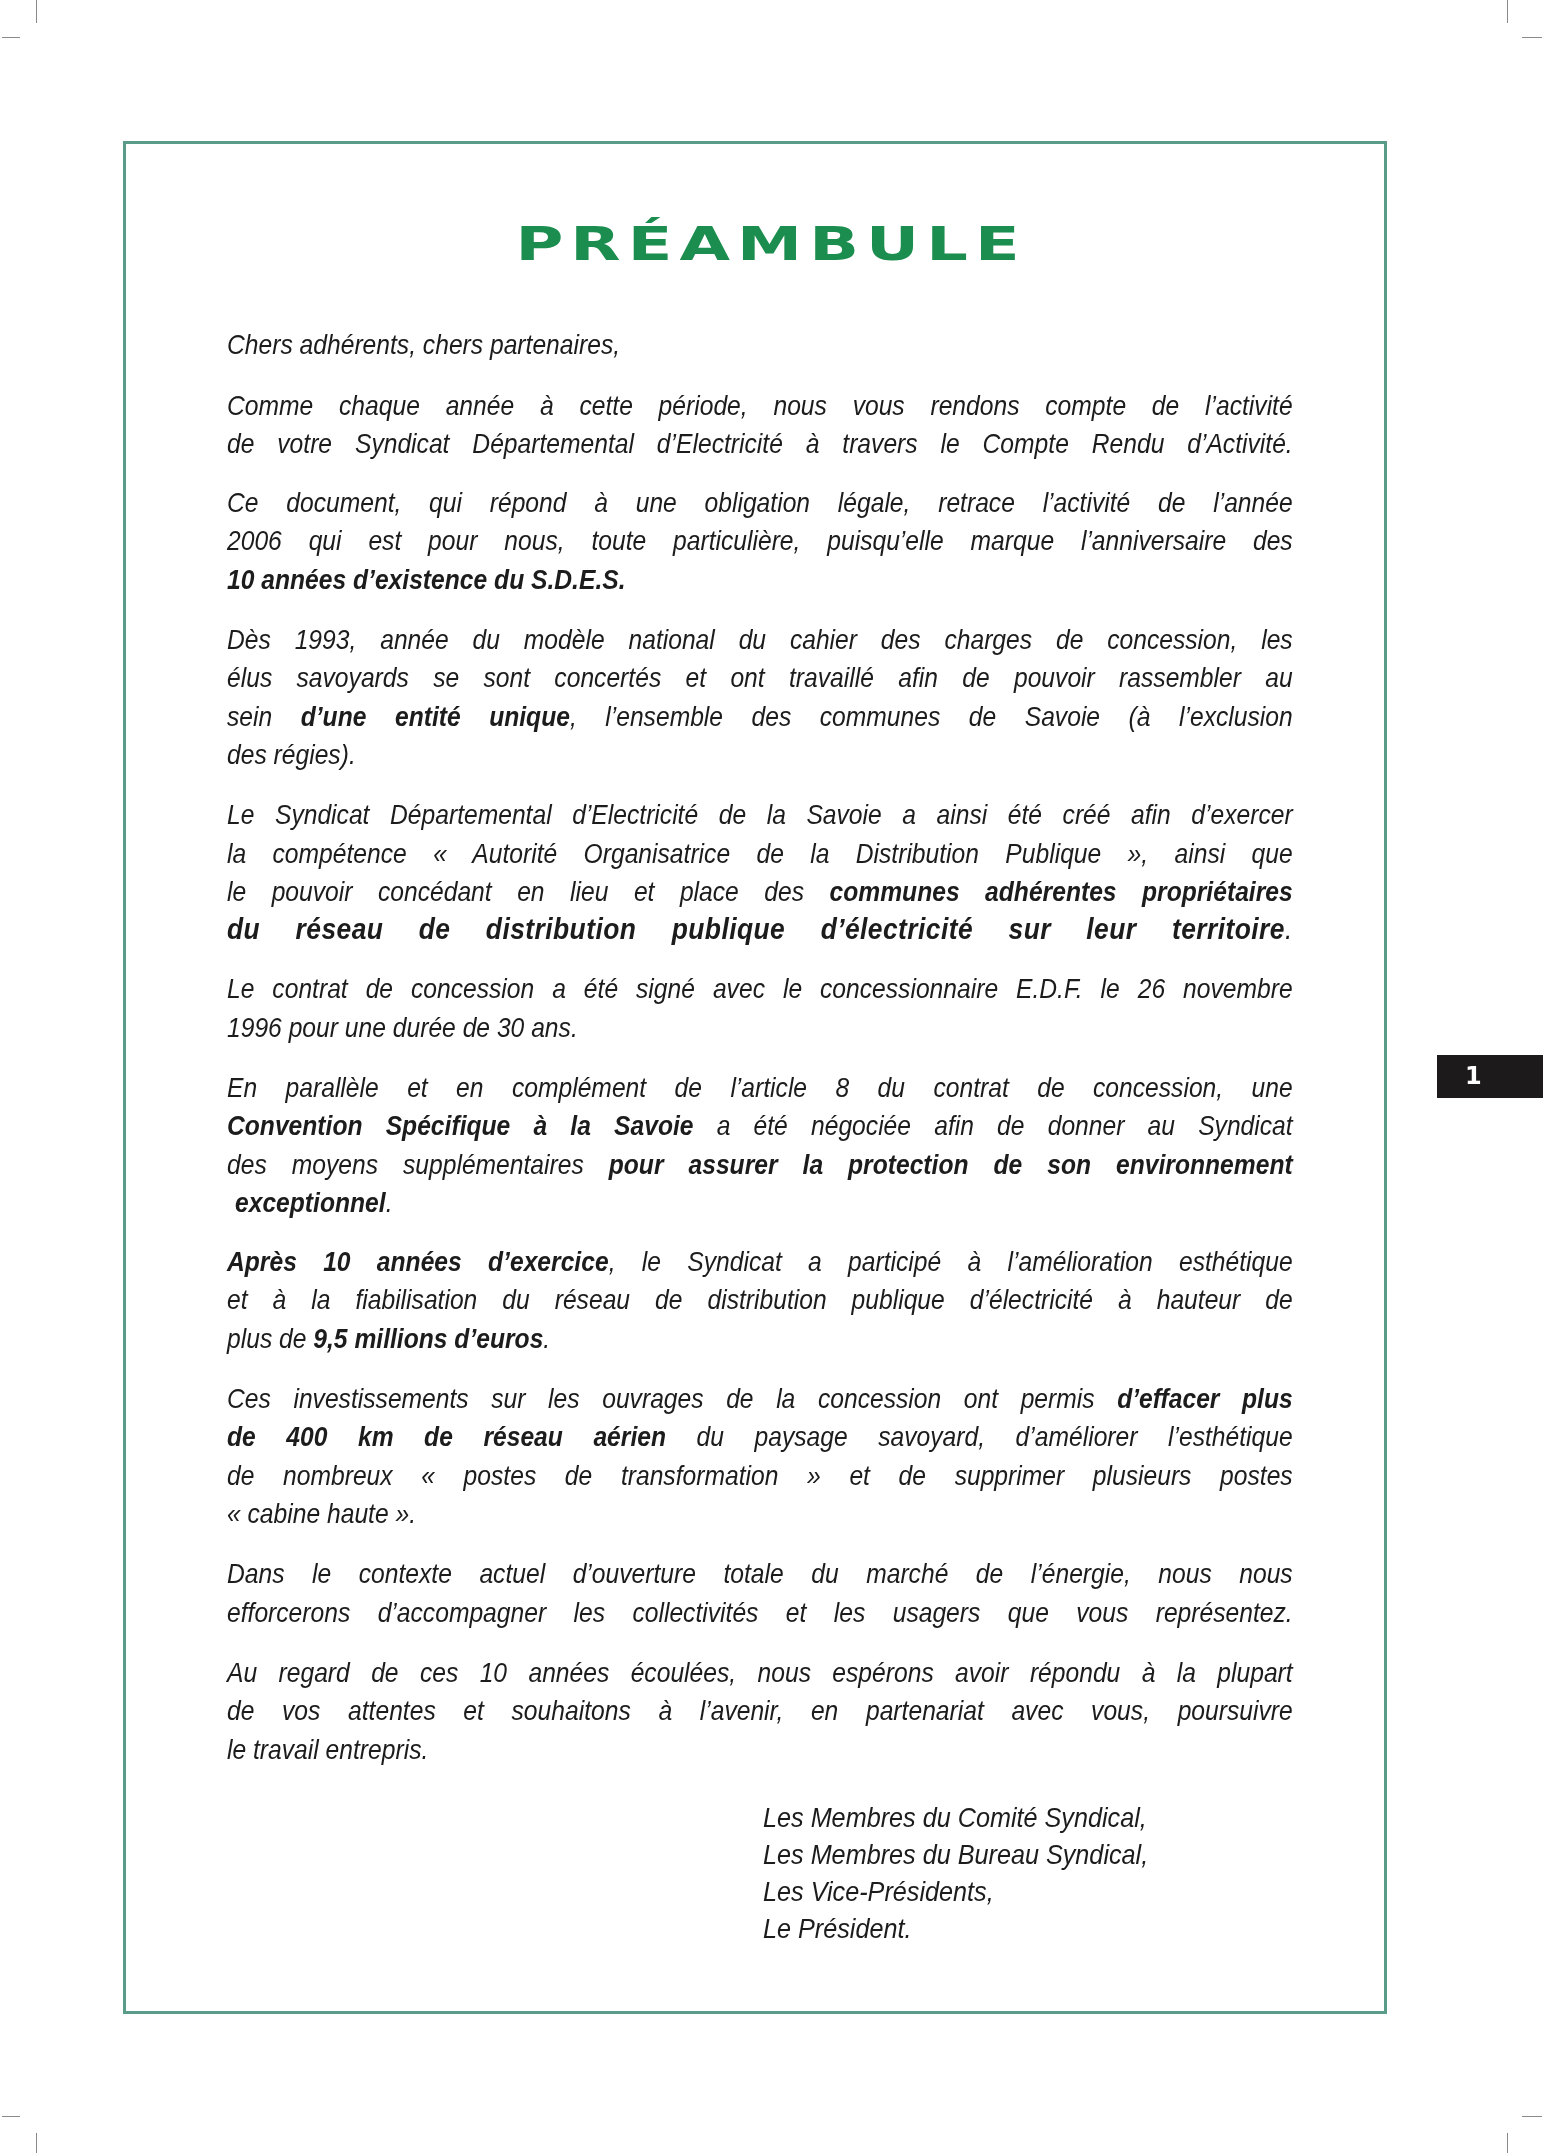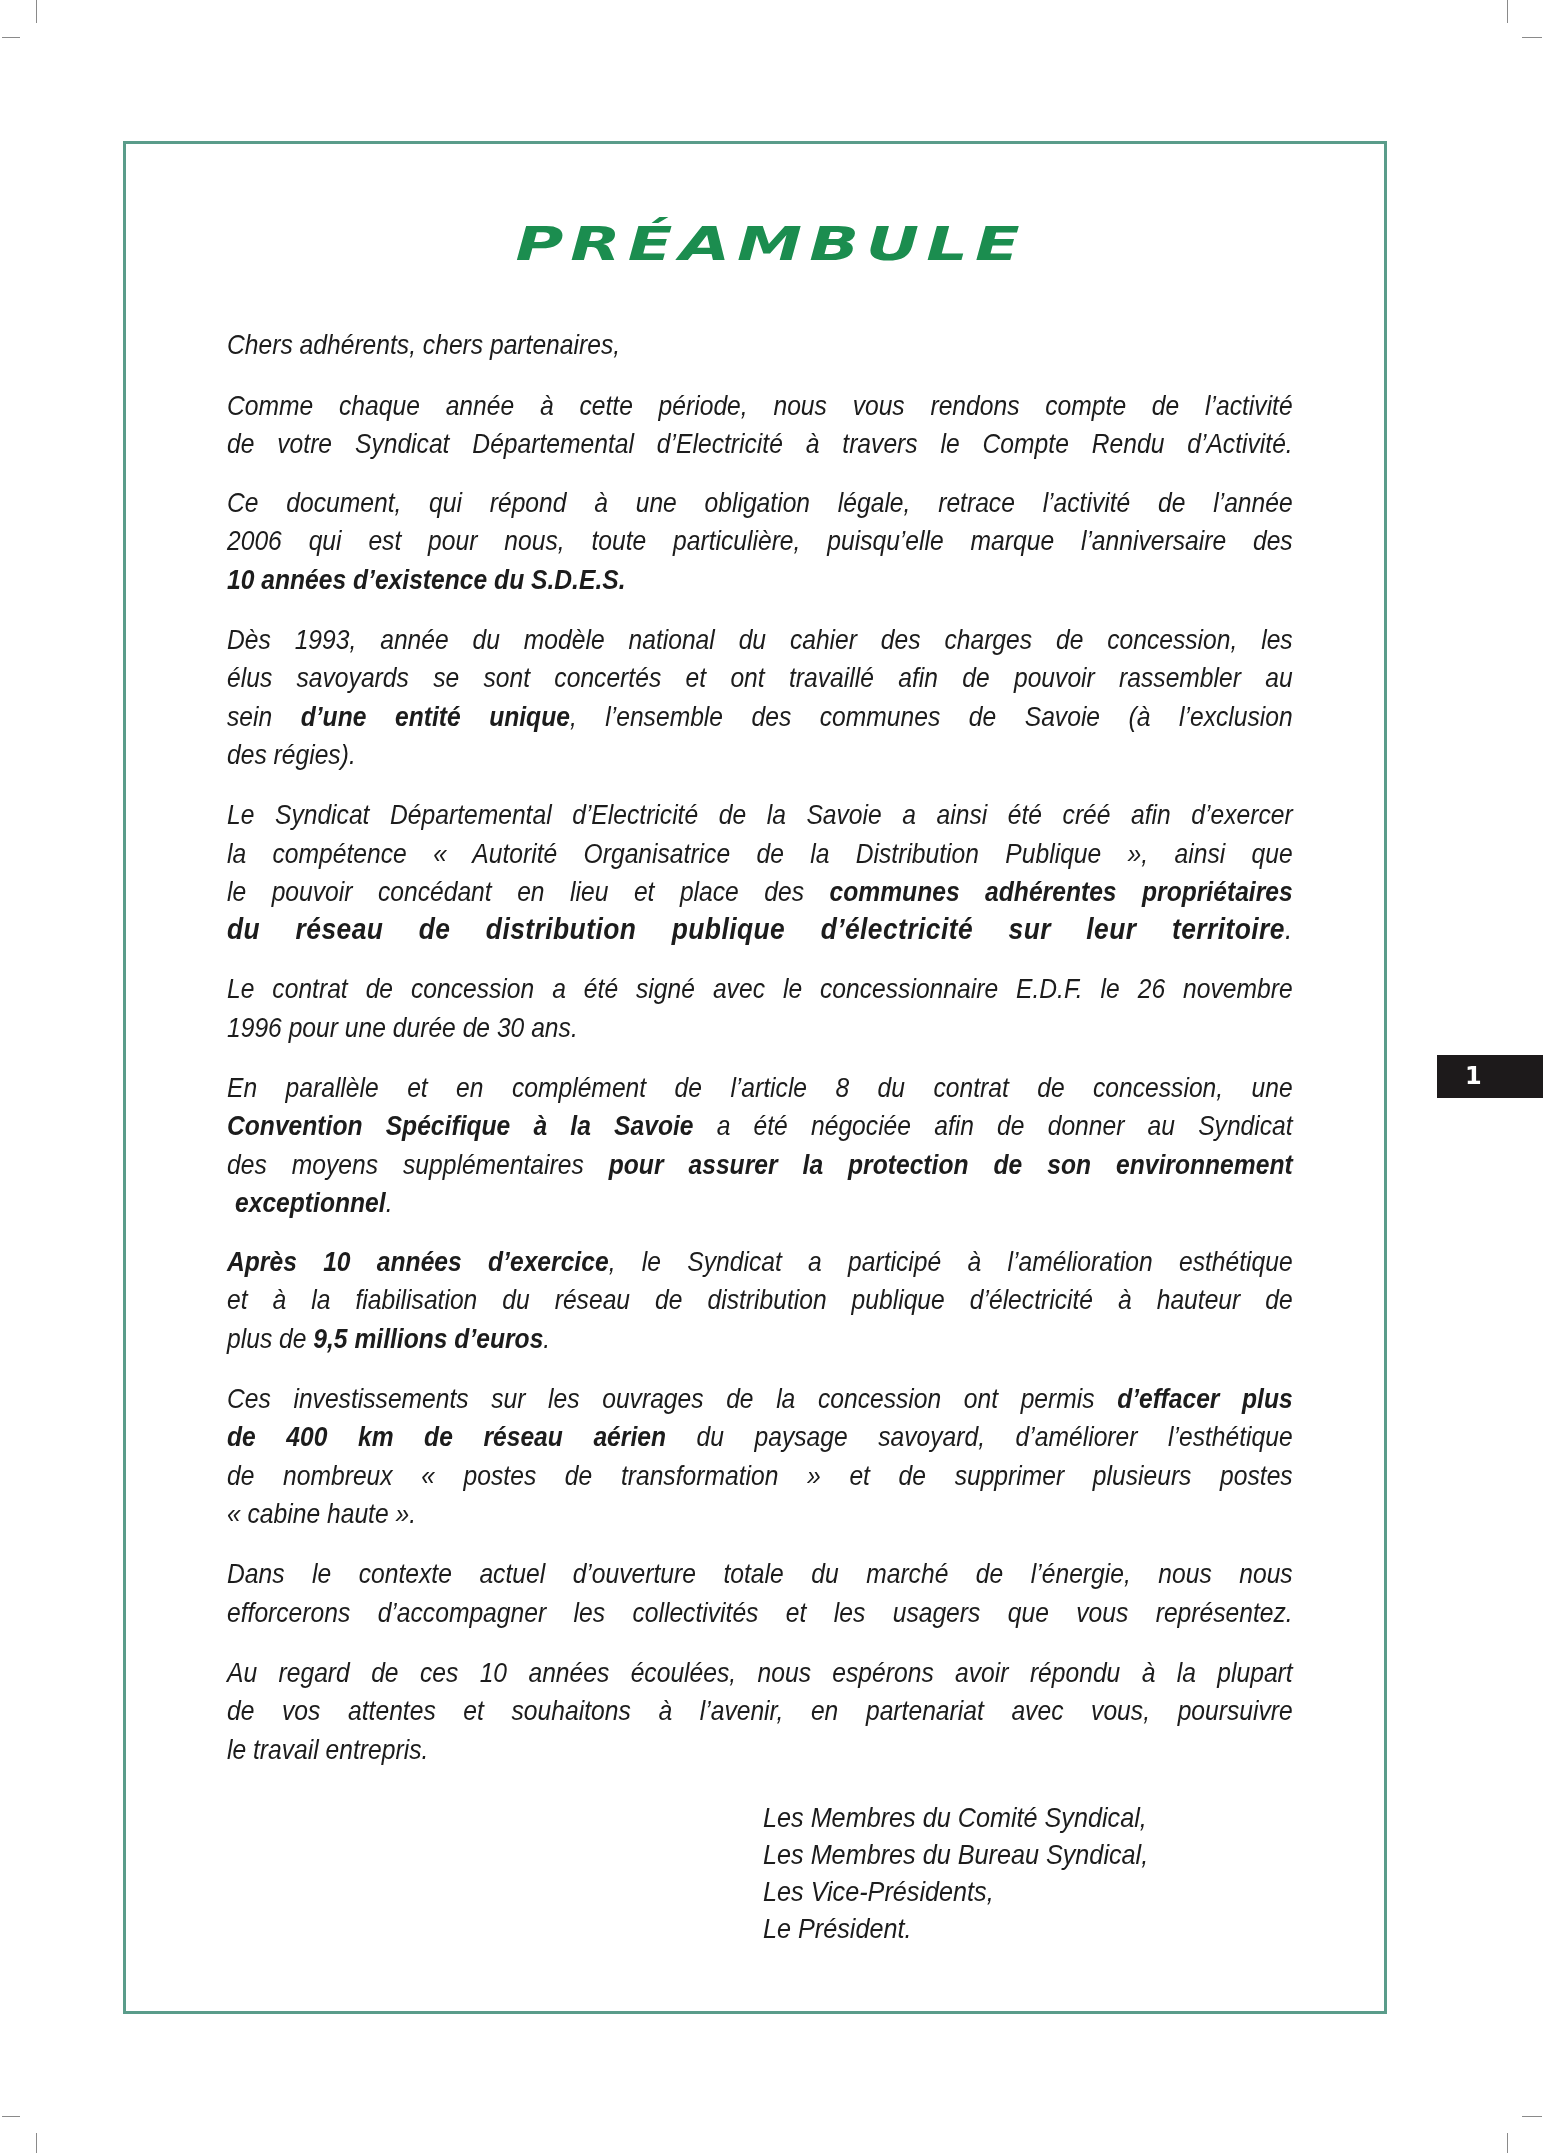--- a/index.html
+++ b/index.html
@@ -1,19 +1,19 @@
 <!DOCTYPE html>
 <html><head>
 <meta charset="utf-8">
 <style>
   html, body { margin: 0; padding: 0; background: #ffffff; }
   body { width: 1543px; height: 2153px; position: relative; overflow: hidden; font-family: "Liberation Sans", sans-serif; color: #1a1a1a; }
   .crop { position: absolute; background: #8a8a8a; }
   .frame { position: absolute; left: 123px; top: 141px; width: 1258px; height: 1867px; border: 3px solid #5a9c8a; box-sizing: content-box; }
-  .title-wrap { position: absolute; left: 0; width: 1543px; top: 214px; height: 60px; text-align: center; font-style: italic; }
+  .title-wrap { position: absolute; left: 0; width: 1543px; top: 214px; height: 60px; text-align: center; }
   .title { display: inline-block; font-family: "DejaVu Sans", sans-serif; font-weight: bold; font-size: 46px; letter-spacing: 5px; color: #1b8d4f; transform: scaleX(1.42); transform-origin: center; line-height: 60px; }
   .line { position: absolute; left: 227px; width: 1211px; height: 36px; line-height: 36px; font-size: 28px; font-style: italic; white-space: nowrap; transform: scaleX(0.88); transform-origin: left top; color: #1c1c1c; }
   .j { text-align: justify; text-align-last: justify; }
   .l { text-align: left; }
   .b { font-weight: bold; }
   .big { font-size: 30px; letter-spacing: 0.5px; }
   .sig { position: absolute; left: 763px; height: 36px; line-height: 36px; font-size: 28px; font-style: italic; white-space: nowrap; transform: scaleX(0.9); transform-origin: left top; color: #1c1c1c; }
   .page-tab { position: absolute; left: 1437px; top: 1055px; width: 106px; height: 43px; background: #1d1a1b; }
   .page-num { position: absolute; left: 28px; top: 0; line-height: 43px; font-family: "DejaVu Sans", sans-serif; font-weight: bold; font-size: 24px; color: #ffffff; }
 </style>

